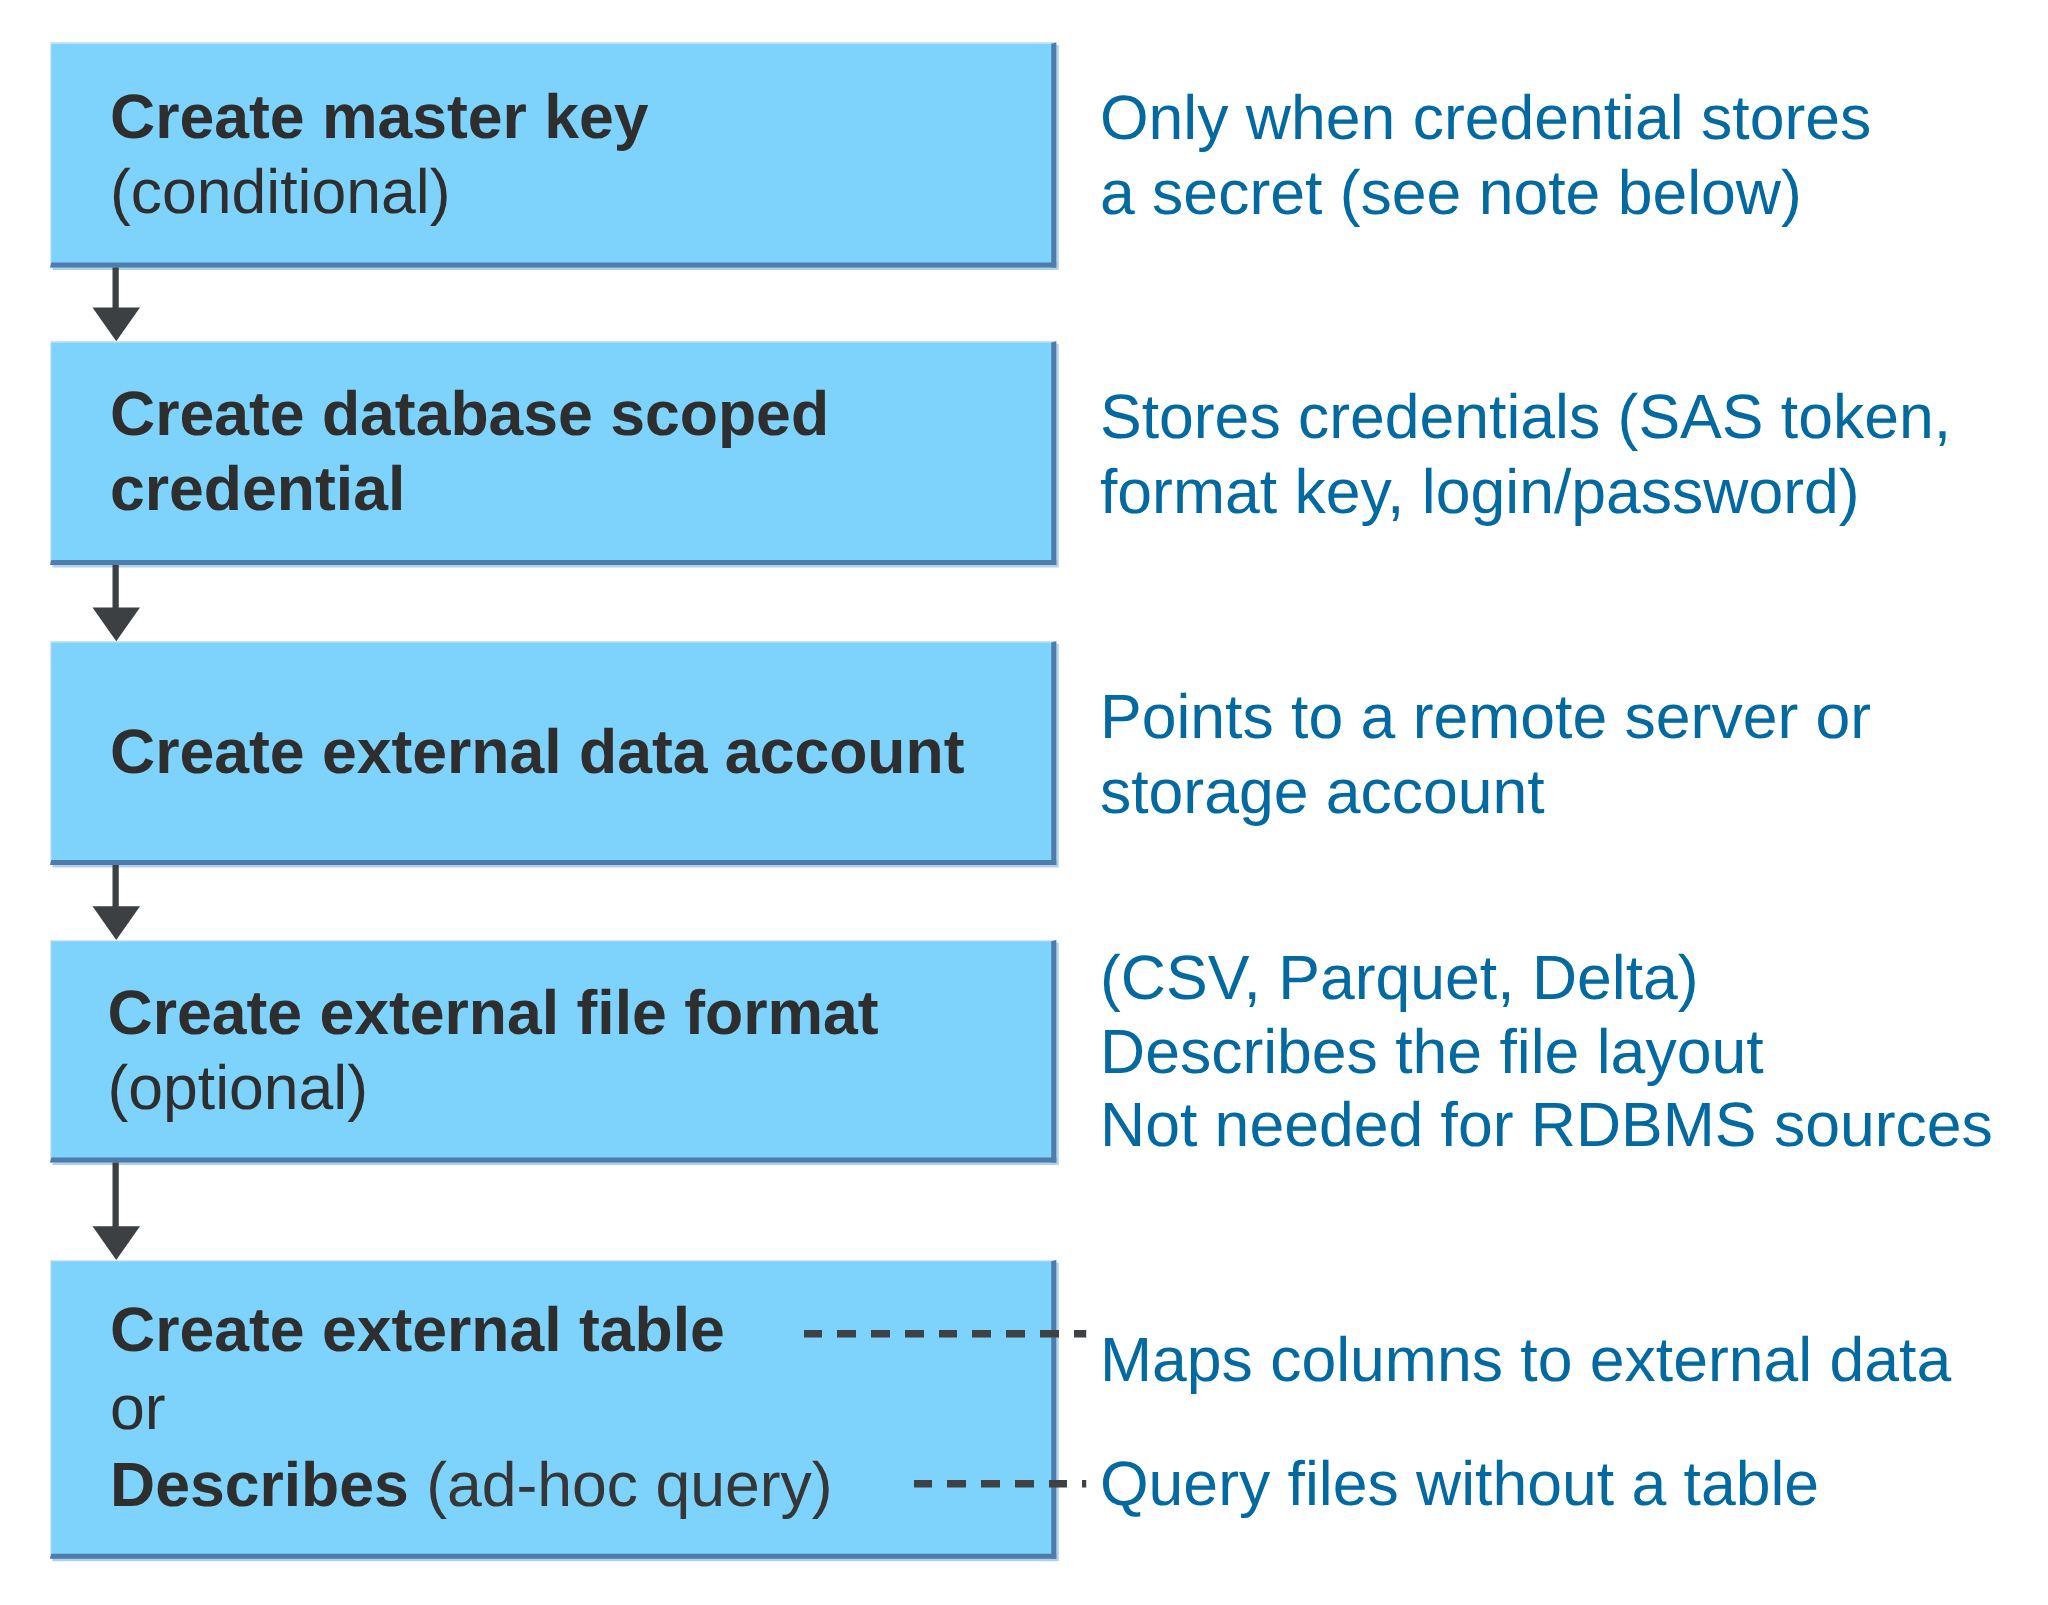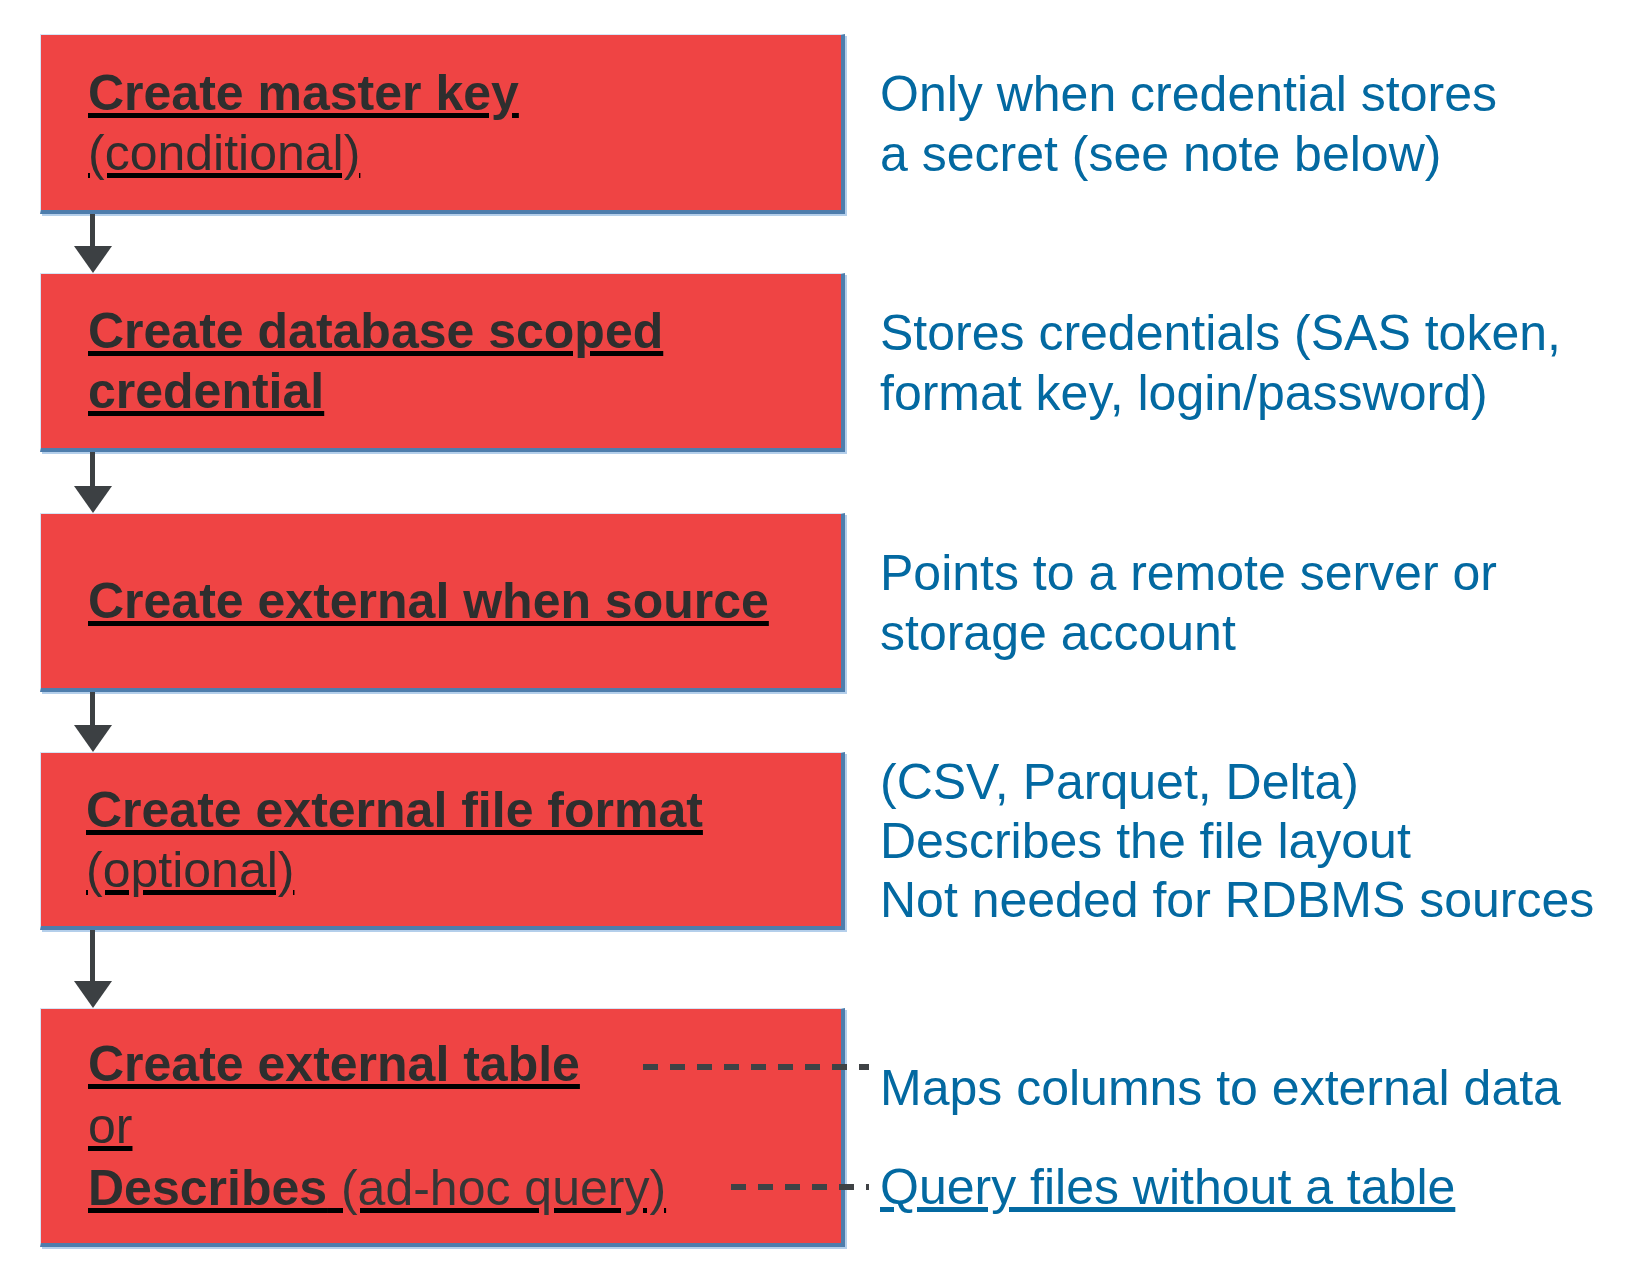--- a/index.html
+++ b/index.html
@@ -10,31 +10,30 @@
     background: #ffffff;
     font-family: "Liberation Sans", sans-serif;
     overflow: hidden;
   }
   
   .box {
     position: absolute;
     left: 40px;
     width: 805px;
     box-sizing: border-box;
-    background: #ef4444;
+    background: #7dd3fc;
     border-top: 1px solid #d6e4f5;
     border-left: 1px solid #d6e4f5;
     border-right: 4px solid #4e7dac;
     border-bottom: 4px solid #4e7dac;
     box-shadow: 2px 2px 0 0 #b4cfeb;
     display: flex;
     flex-direction: column;
     justify-content: center;
     padding-left: 47px;
-    text-decoration: underline;
   }
   .box .line {
     font-size: 50px;
     line-height: 60px;
     color: #2e2e2e;
     white-space: pre;
   }
   .bold   { font-weight: bold; color: #2e2e2e; }
   .plain  { font-weight: normal; color: #363636; }
   #box-5 .line { line-height: 62px; }
@@ -77,21 +76,21 @@
     font-size: 50px;
     color: #0369a1;
   }
   .note .nline { line-height: 60px; white-space: pre; }
   .n1 { top: 34px;   height: 180px; }
   .n2 { top: 273px;  height: 179px; }
   .n3 { top: 513px;  height: 179px; }
   .n4 { top: 752px;  height: 178px; }
   .n4 .nline { line-height: 59px; }
   .n5a { top: 1058px; height: 60px; }
-  .n5b { top: 1157px; height: 60px; text-decoration: underline; }
+  .n5b { top: 1157px; height: 60px; }
 
   
   .dash {
     position: absolute;
     height: 6px;
     background: repeating-linear-gradient(90deg, #3f4245 0 15px, transparent 15px 27px);
     z-index: 2;
   }
   .d1 { left: 643px; top: 1064px; width: 226px; }
   .d2 { left: 731px; top: 1184px; width: 138px; }
@@ -123,21 +122,21 @@
     <div class="nline">Stores credentials (SAS token,</div>
     <div class="nline">format key, login/password)</div>
   </div>
 
   <div class="arrow a2">
     <div class="shaft"></div>
     <div class="head"></div>
   </div>
 
   <div class="box b3" id="box-3">
-    <div class="line bold">Create external when source</div>
+    <div class="line bold">Create external data account</div>
   </div>
   <div class="note n3">
     <div class="nline">Points to a remote server or</div>
     <div class="nline">storage account</div>
   </div>
 
   <div class="arrow a3">
     <div class="shaft"></div>
     <div class="head"></div>
   </div>

